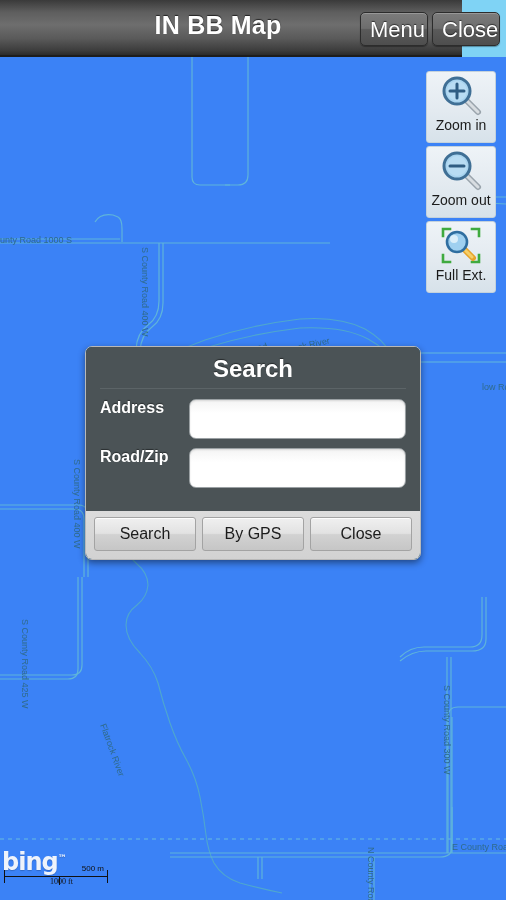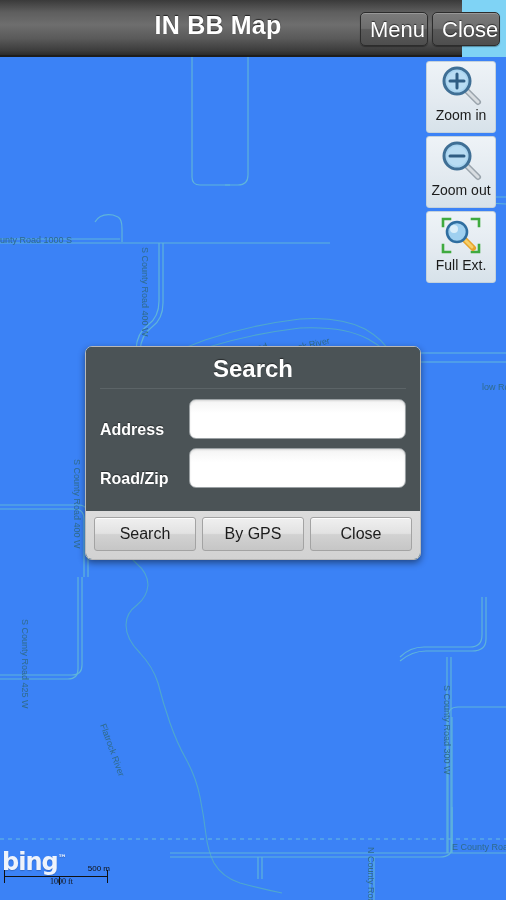--- a/index.html
+++ b/index.html
@@ -81,21 +81,21 @@
     height: 843px;
     background: #3b82f6;
     overflow: hidden;
   }
   #map svg { display: block; }
 
   
   #toolbar {
     position: absolute;
     right: 2px;
-    top: 61px;
+    top: 71px;
     width: 78px;
   }
   .tool {
     position: relative;
     width: 70px;
     height: 72px;
     margin-bottom: 3px;
     background: linear-gradient(180deg, #eef3f7 0%, #e3eaf0 55%, #d7e2ea 100%);
     border: 1px solid #c4d2dc;
     border-radius: 3px;
@@ -140,21 +140,21 @@
     font-size: 24px;
     font-weight: bold;
     text-align: center;
     padding-bottom: 5px;
     border-bottom: 1px solid #5c6467;
     text-shadow: 0 -1px 1px rgba(0,0,0,.5);
     margin-bottom: 10px;
   }
   .field-row {
     display: flex;
-    align-items: flex-end;
+    align-items: flex-start;
     margin-bottom: 9px;
     gap: 14px;
   }
   .field-label {
     width: 96px;
     color: #ffffff;
     font-size: 16px;
     font-weight: bold;
     text-shadow: 0 -1px 1px rgba(0,0,0,.45);
   }
@@ -210,21 +210,21 @@
   #scalebar {
     position: absolute;
     left: 4px;
     bottom: 2px;
     width: 110px;
     height: 34px;
     color: #111;
     font-size: 8px;
     font-family: "Liberation Sans", sans-serif;
   }
-  #scale-m-label { position: absolute; right: 4px; top: 0; }
+  #scale-m-label { position: absolute; right: 10px; top: 0; }
   #scale-ft-label { position: absolute; left: 46px; bottom: 12px; font-family: Liberation Serif, serif; }
   .scale-line {
     position: absolute;
     left: 0; top: 12px;
     width: 104px; height: 1px;
     background: #111;
   }
   .scale-tick { position: absolute; width: 1px; background: #111; }
 </style>
 </head>

